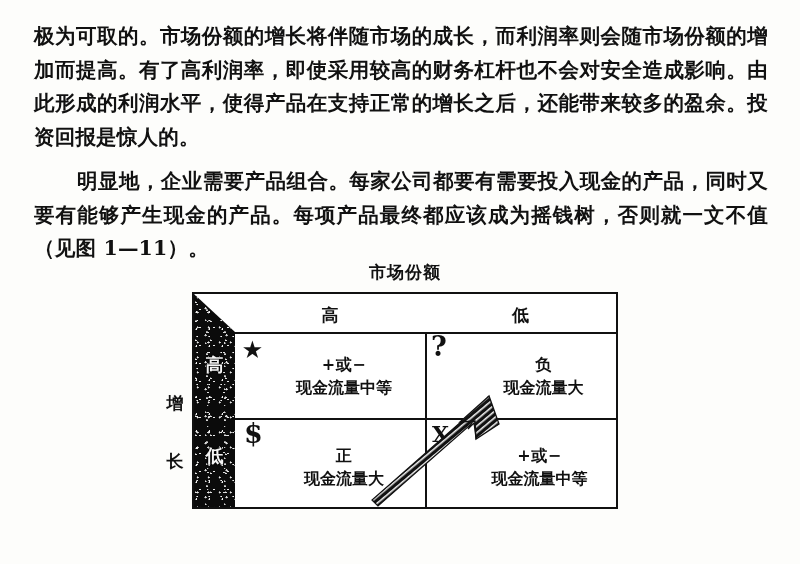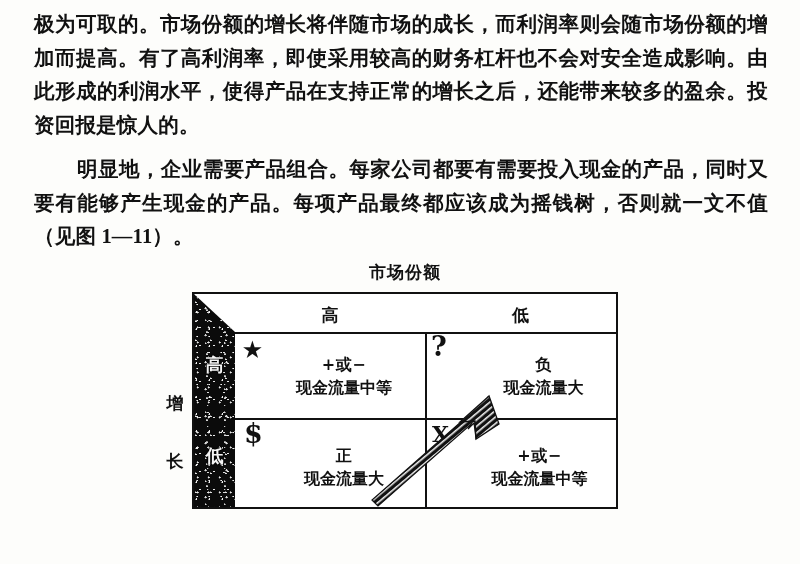--- a/index.html
+++ b/index.html
@@ -18,35 +18,35 @@
   .page {
     position: relative;
     width: 800px;
     height: 564px;
   }
 
   
   .prose {
     position: absolute;
     left: 34px;
-    top: 8px;
+    top: 20px;
     width: 734px;
   }
   .para {
     font-size: 20.5px;
     line-height: 33.5px;
     text-align: justify;
     text-justify: inter-character;
     letter-spacing: 0.2px;
     margin: 0 0 4px 0;
     font-family: "DejaVu Serif", "DejaVu Sans", serif;
     font-weight: 600;
     color: #111;
   }
-  .para.indent { text-indent: 2.1em; font-family: Liberation Serif, serif; }
+  .para.indent { text-indent: 2.1em; }
   .para-2 { margin-top: 11px; }
 
   
   .figure {
     position: absolute;
     left: 0;
     top: 252px;
     width: 640px;
     height: 312px;
   }

